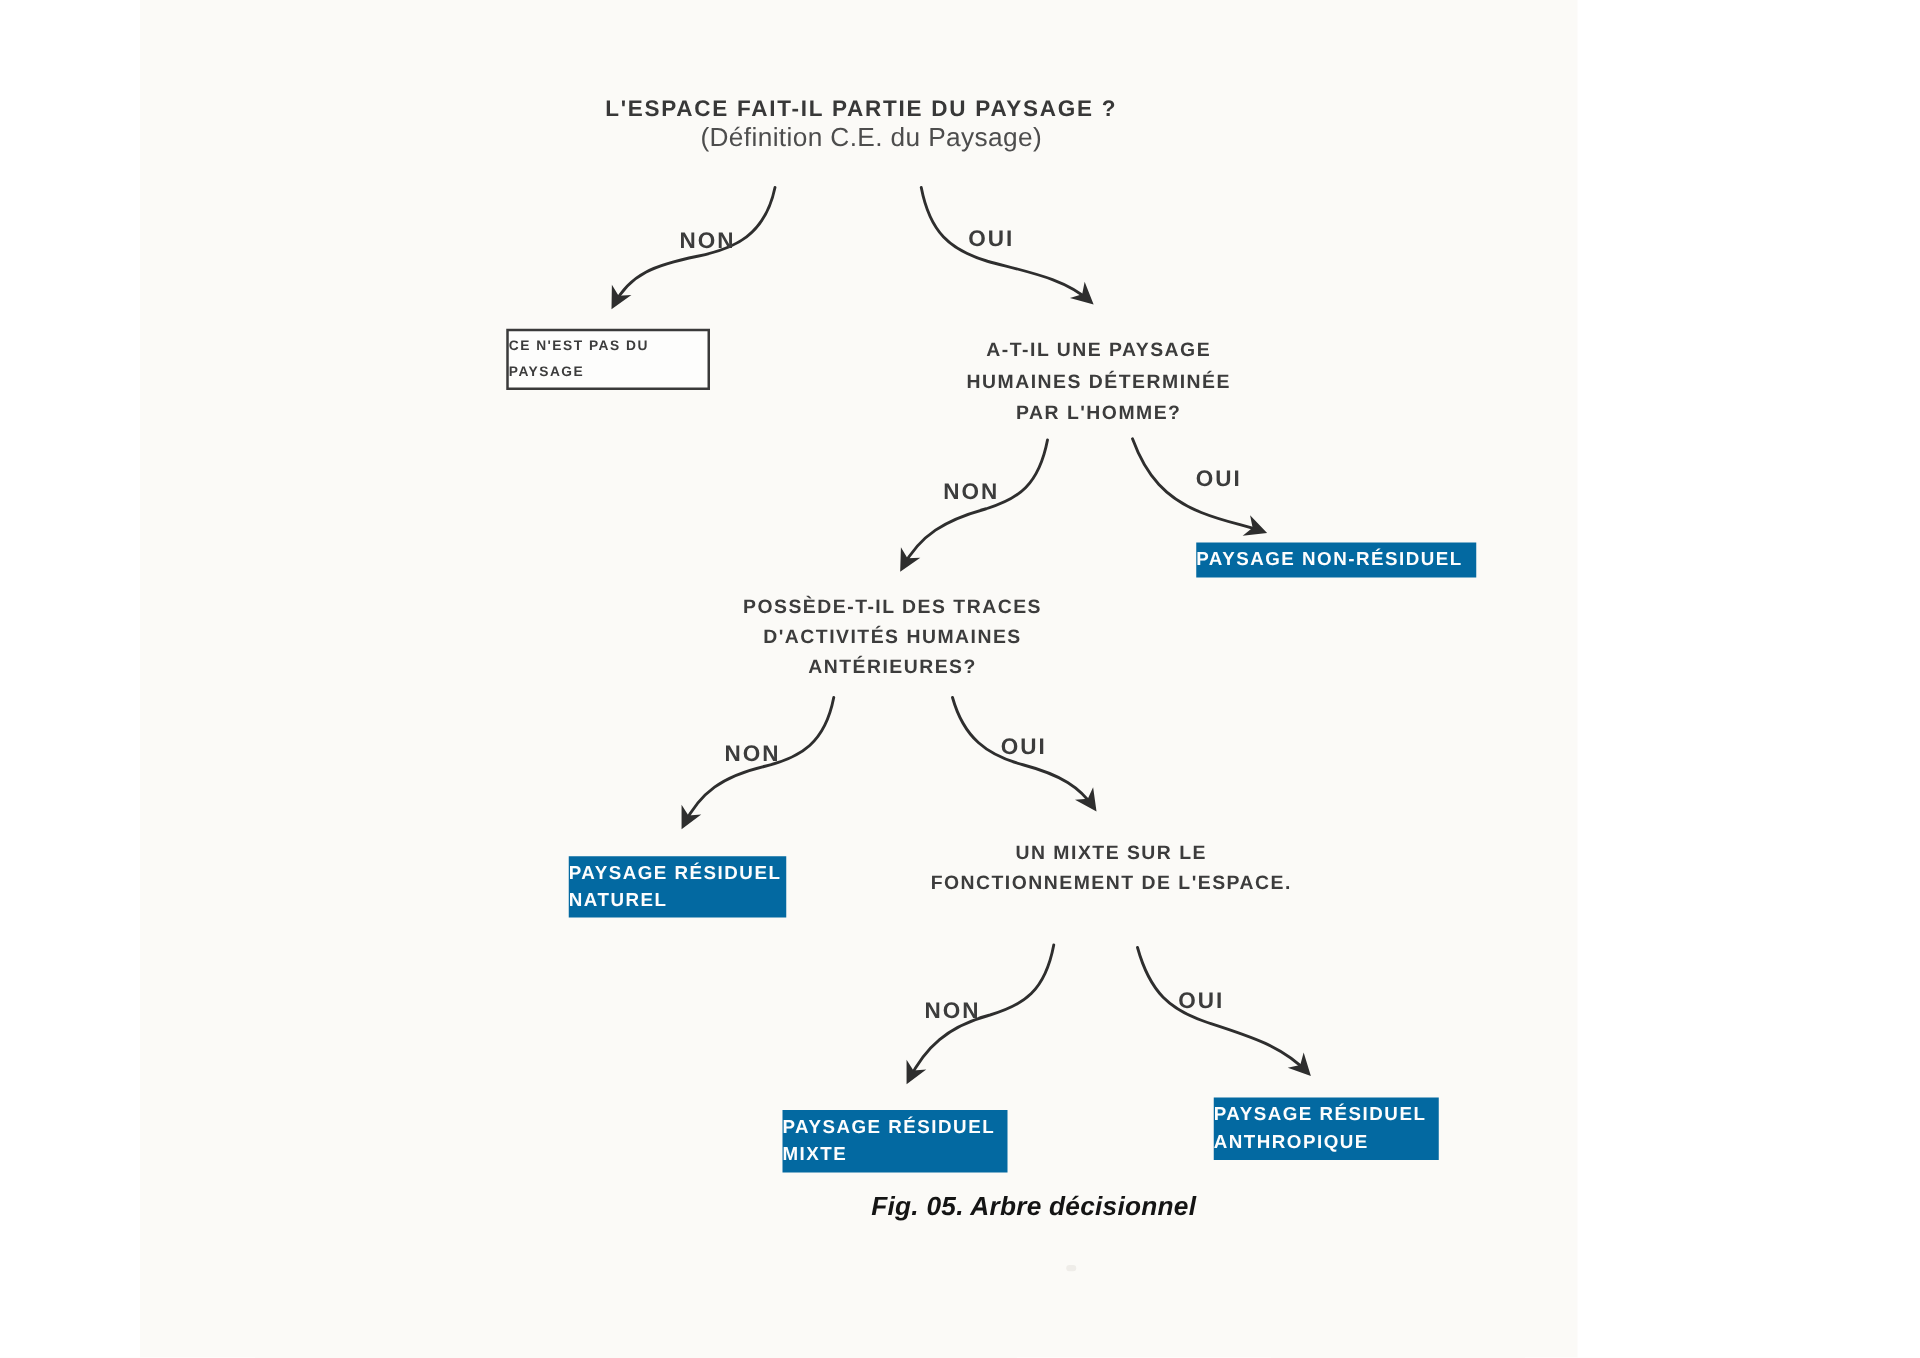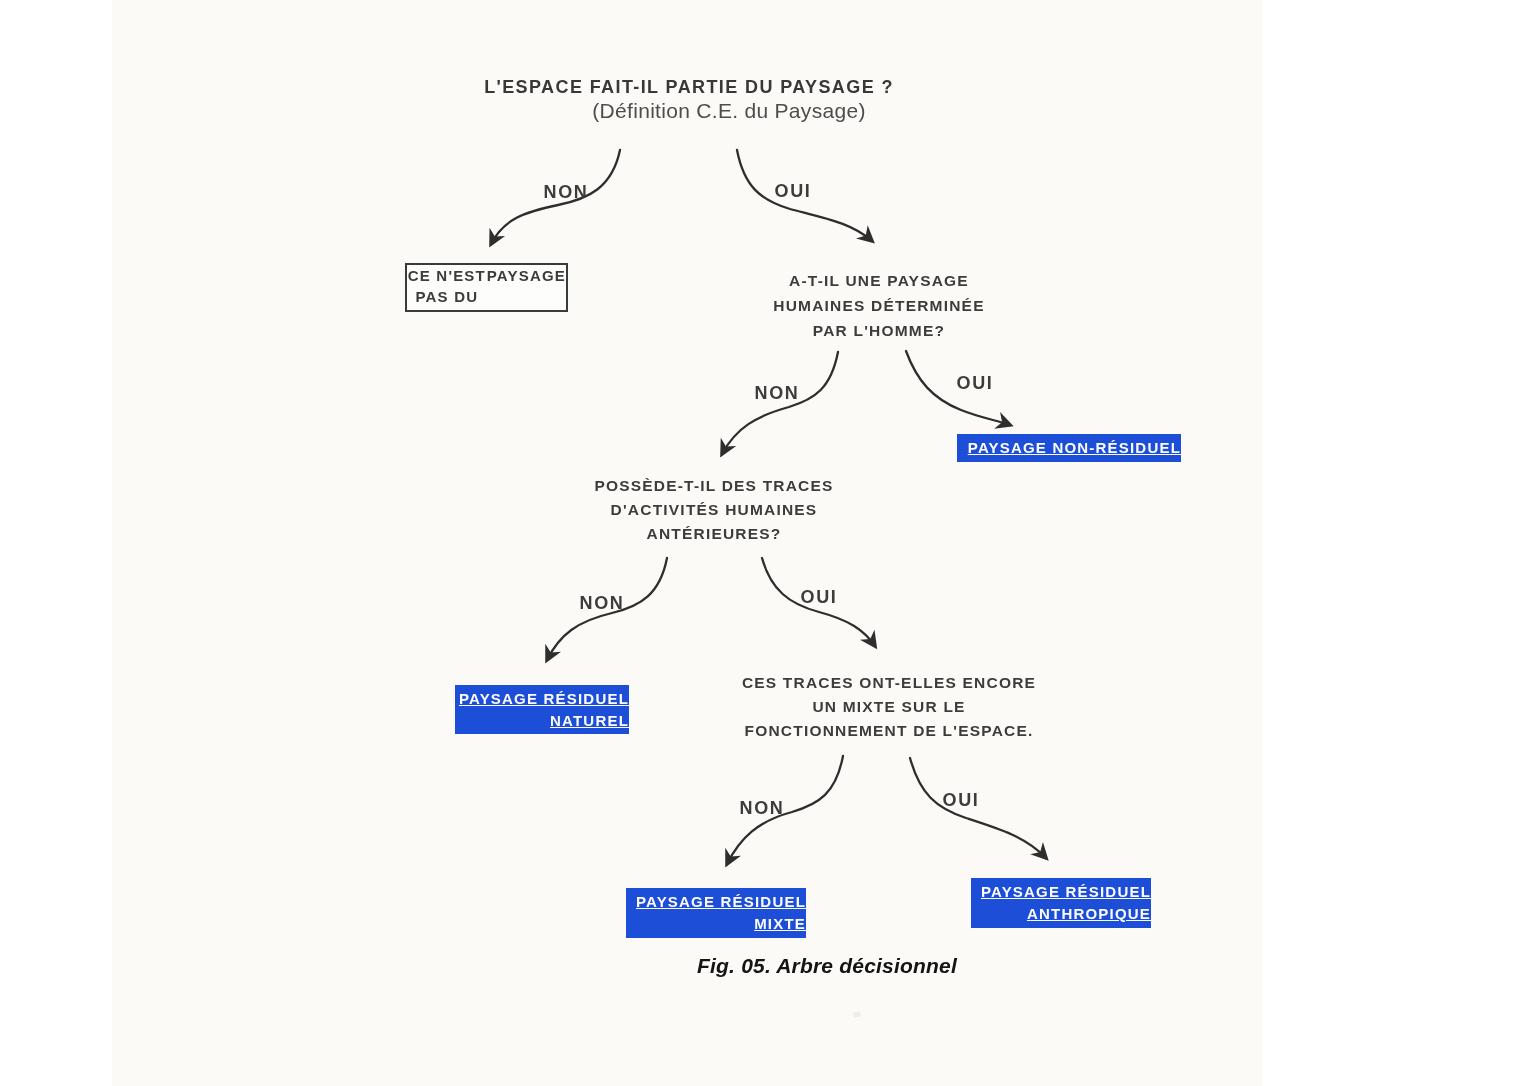--- a/index.html
+++ b/index.html
@@ -42,21 +42,20 @@
     color: #383838;
   }
   .title-line2 {
     position: absolute;
     left: 697px; top: 99px;
     transform: translateX(-50%);
     white-space: nowrap;
     font-size: 21px; font-weight: normal;
     letter-spacing: 0.3px;
     color: #4d4d4d;
-    margin-left: 32px;
   }
   .branch-label {
     position: absolute;
     transform: translateX(-50%);
     white-space: nowrap;
     font-size: 18px; font-weight: bold;
     letter-spacing: 1.6px;
     color: #3c3c3c;
   }
   .question {
@@ -67,42 +66,41 @@
     letter-spacing: 1.2px;
     line-height: 24px;
     color: #3c3c3c;
     white-space: nowrap;
   }
   .question.q-function { line-height: 25px; }
   .outline-box {
     position: absolute;
     background: #fdfdfc;
     border: 2px solid #3a3a3a;
-    text-align: center;
-    font-size: 15px; font-weight: bold;
+    text-align: left;
+    font-size: 11px; font-weight: bold;
     letter-spacing: 1.2px;
     line-height: 21px;
     color: #3c3c3c;
     display: flex;
-    flex-direction: row;
+    flex-direction: column;
     justify-content: center;
   }
   .black-box {
     position: absolute;
-    background: #1d4ed8;
+    background: #0369a1;
     color: #fdfdfd;
-    text-align: right;
+    text-align: left;
     font-size: 15px; font-weight: bold;
     letter-spacing: 1.2px;
     line-height: 22px;
     display: flex;
     flex-direction: column;
     justify-content: center;
     white-space: nowrap;
-    text-decoration: underline;
   }
   .caption {
     position: absolute;
     left: 827px; top: 954px;
     transform: translateX(-50%);
     white-space: nowrap;
     font-size: 21px;
     font-weight: bold;
     font-style: italic;
     color: #141414;
@@ -171,21 +169,20 @@
     <div>D'ACTIVITÉS HUMAINES</div>
     <div>ANTÉRIEURES?</div>
   </div>
 
   <div class="black-box" style="left:455px; top:685px; width:174px; height:49px;">
     <div>PAYSAGE RÉSIDUEL</div>
     <div>NATUREL</div>
   </div>
 
   <div class="question" style="left:889px; top:671px;">
-    <div>CES TRACES ONT-ELLES ENCORE</div>
     <div>UN MIXTE SUR LE</div>
     <div>FONCTIONNEMENT DE L'ESPACE.</div>
   </div>
 
   <div class="black-box" style="left:626px; top:888px; width:180px; height:50px;">
     <div>PAYSAGE RÉSIDUEL</div>
     <div>MIXTE</div>
   </div>
 
   <div class="black-box" style="left:971px; top:878px; width:180px; height:50px;">

